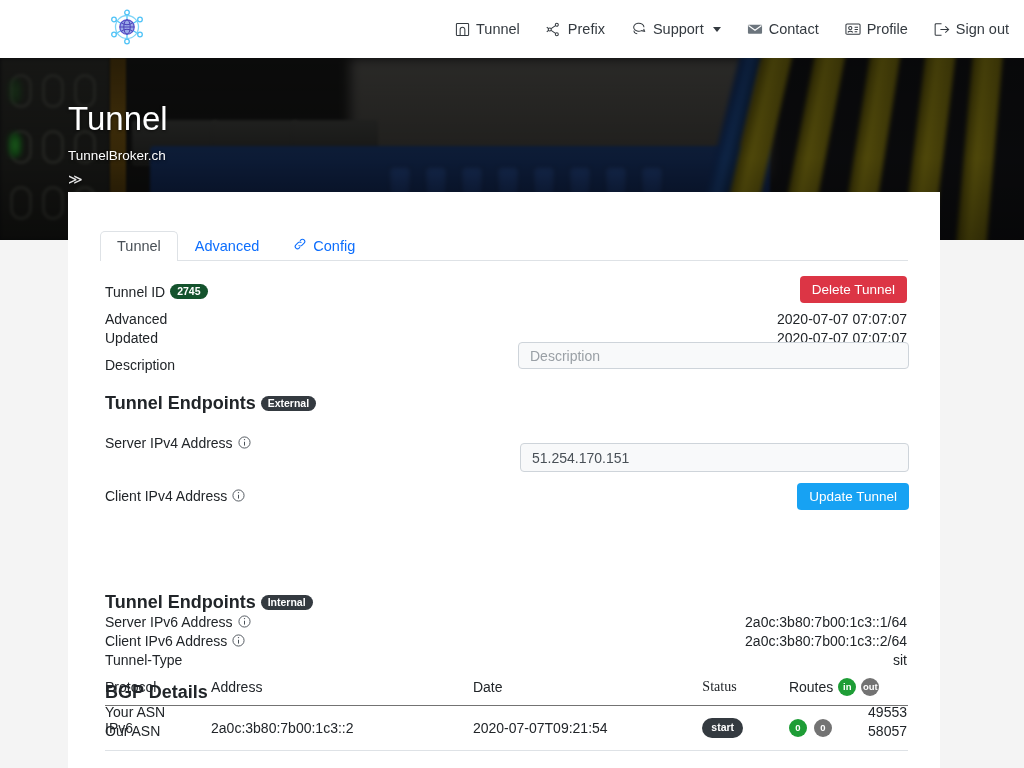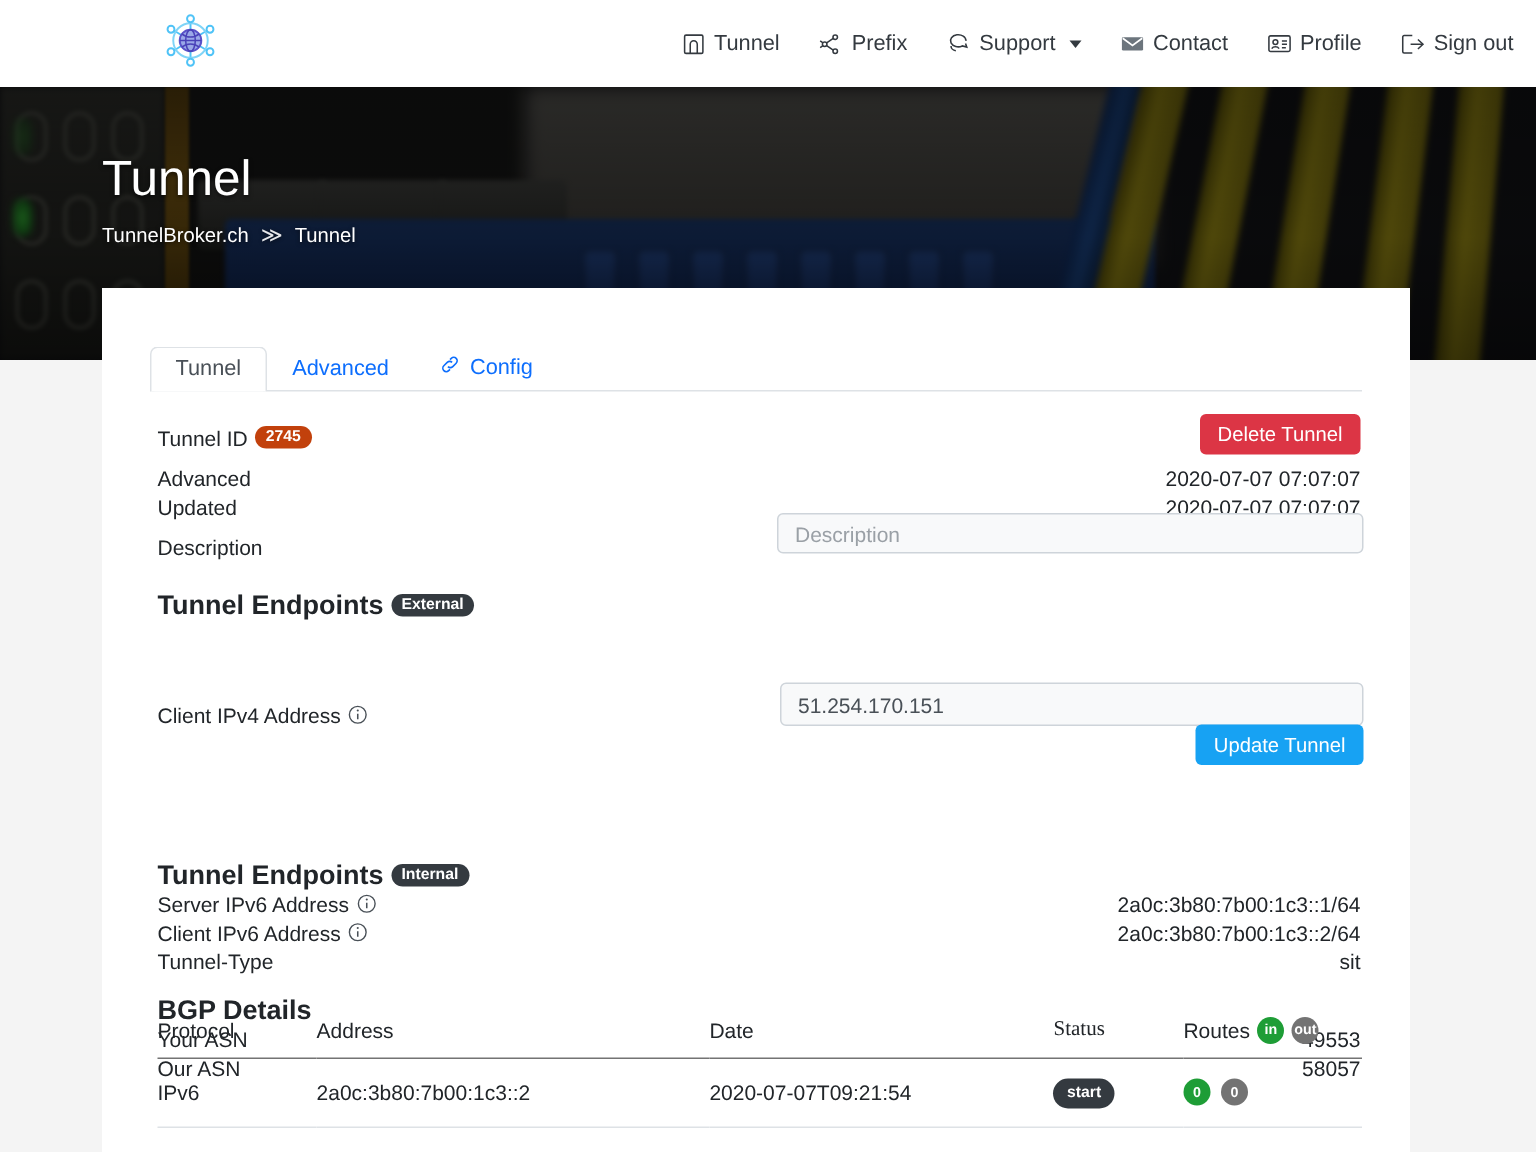--- a/index.html
+++ b/index.html
@@ -132,23 +132,24 @@
   .hero-text { position: absolute; left: 68px; top: 42px; z-index: 8; }
   .hero-title {
     color: #ffffff;
     font-size: 33px;
     line-height: 38px;
     font-weight: 400;
     margin: 0 0 10px 0;
     text-shadow: 0 1px 3px rgba(0,0,0,.6);
   }
   .breadcrumb {
-    display: flex; align-items: center; gap: 8px;
+    display: flex; align-items: flex-start; gap: 8px;
     color: #ffffff; font-size: 13.5px;
     text-shadow: 0 1px 3px rgba(0,0,0,.6);
+    flex-direction: column;
   }
   .breadcrumb a { color: #ffffff; text-decoration: none; cursor: pointer; }
   .crumb-sep { font-size: 14px; opacity: .9; }
 
   
   .card {
     position: absolute;
     left: 68px; top: 192px;
     width: 872px; height: 576px;
     background: #ffffff;
@@ -197,21 +198,21 @@
   .spacer14 { height: 14px; }
   .spacer20 { height: 20px; }
 
   .badge {
     display: inline-flex; align-items: center; justify-content: center;
     font-size: 10.5px; font-weight: bold; color: #fff;
     border-radius: 9px;
     padding: 2px 7px 3px 7px;
     line-height: 1;
   }
-  .badge-info { background: #c2410c; }
+  .badge-info { background: #14532d; }
   .badge-dark { background: #343a40; }
   .badge-circle {
     display: inline-flex; align-items: center; justify-content: center;
     width: 18px; height: 18px; border-radius: 50%;
     font-size: 9.5px; font-weight: bold; color: #fff;
     line-height: 1;
   }
   .badge-green { background: #1e9d36; }
   .badge-red { background: #737373; }
   .badge-pill-dark {
@@ -251,21 +252,21 @@
     border-radius: 4px;
     font-size: 14px;
     color: #495057;
     font-family: "Liberation Sans", sans-serif;
     padding: 0 11px;
     outline: none;
   }
   .field::placeholder { color: #9aa0a6; }
   .fld-desc { left: 450px; top: 150px; width: 391px; height: 27px; }
   .fld-sv4  { left: 452px; top: 213px; width: 389px; height: 29px; }
-  .fld-cl4  { left: 452px; top: 263px; width: 389px; height: 29px; }
+  .fld-cl4  { left: 452px; top: 251px; width: 389px; height: 29px; }
 
   
   .tbl {
     position: absolute; left: 37px; top: 486px;
     width: 803px;
     border-collapse: collapse;
     font-size: 14px;
   }
   .tbl thead th {
     text-align: left;
@@ -502,20 +503,32 @@
 
     <div class="row">
       <span class="lbl">
         <span class="section-title">Tunnel Endpoints</span>
         <span class="badge badge-dark">External</span>
       </span>
     </div>
 
     <div class="spacer20"></div>
 
+    <div class="row">
+      <span class="lbl">
+        <span>Server IPv4 Address</span>
+        <span class="info-ico">
+          <svg width="13" height="13" viewBox="0 0 14 14" fill="none" stroke="#495057" stroke-width="1">
+            <circle cx="7" cy="7" r="6"></circle>
+            <circle cx="7" cy="3.9" r=".75" fill="#495057" stroke="none"></circle>
+            <path d="M7 6.2 V10.3" stroke-width="1.1"></path>
+          </svg>
+        </span>
+      </span>
+    </div>
 
     <div class="spacer20"></div>
     <div class="spacer14"></div>
 
     <div class="row">
       <span class="lbl">
         <span>Client IPv4 Address</span>
         <span class="info-ico">
           <svg width="13" height="13" viewBox="0 0 14 14" fill="none" stroke="#495057" stroke-width="1">
             <circle cx="7" cy="7" r="6"></circle>

